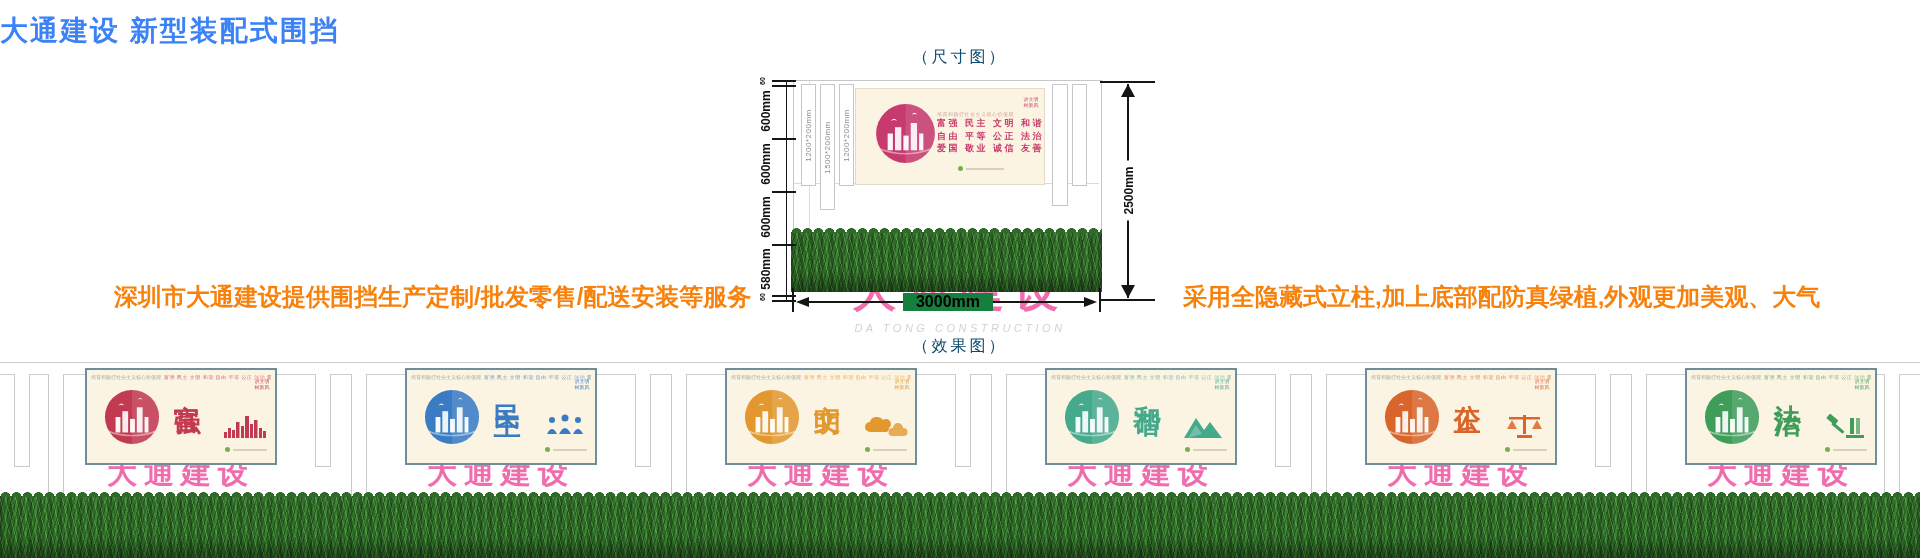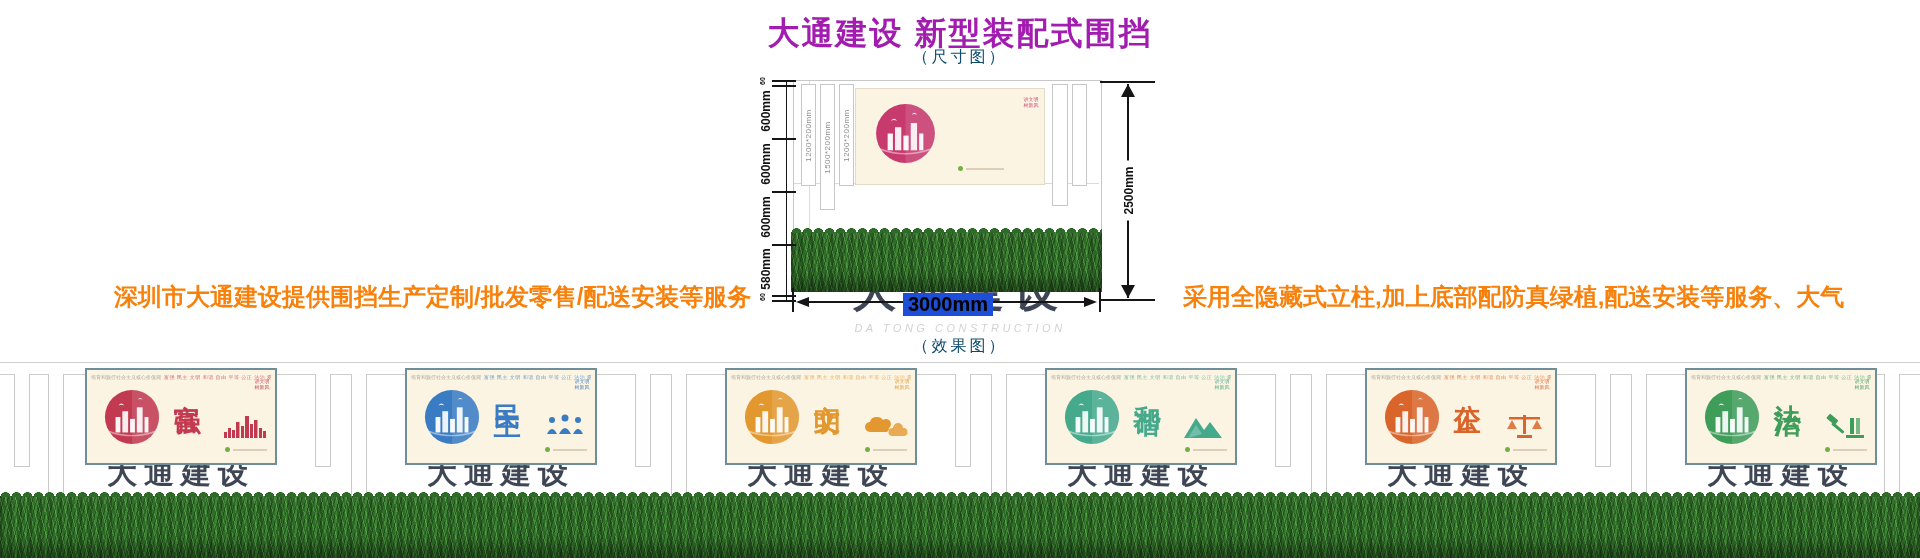--- a/index.html
+++ b/index.html
@@ -1,22 +1,22 @@
 <!DOCTYPE html>
 <html><head>
 <meta charset="utf-8">
 <style>
   html,body{margin:0;padding:0;background:#fff;}
   .stage{position:relative;width:1920px;height:560px;background:#fff;overflow:hidden;
          font-family:"Liberation Sans","DejaVu Sans",sans-serif;}
   .abs{position:absolute;}
 
   
-  .title{top:12px;left:0;width:100%;text-align:center;font-size:32px;font-weight:700;
-         color:#a21caf;letter-spacing:2px;}
+  .title{top:12px;left:0;width:100%;text-align:left;font-size:28px;font-weight:700;
+         color:#3b82f6;letter-spacing:2px;}
   .caption{left:0;width:100%;text-align:center;font-size:16px;color:#0c4a6e;letter-spacing:3px;font-weight:400;}
   .cap-size{top:47px;}
   .cap-effect{top:336px;}
 
   
   .note{top:281px;font-size:24px;font-weight:700;white-space:nowrap;}
   .note-left{left:114px;}
   .note-right{left:1183px;}
 
   
@@ -42,39 +42,39 @@
   .vline-l{left:786px;top:80px;width:1px;height:221px;z-index:4;}
   .tick{left:772px;width:24px;height:2px;z-index:4;}
   .dim-label{position:absolute;display:flex;align-items:center;justify-content:center;
              transform:rotate(-90deg);font-weight:700;color:#111;white-space:nowrap;z-index:4;}
   .vline-r{left:1127px;top:84px;width:2px;height:214px;z-index:4;}
   .tick-r{left:1100px;width:55px;height:2px;z-index:4;}
   .arr{position:absolute;width:0;height:0;z-index:4;}
   .lab-2500{left:1098px;top:183px;width:60px;height:15px;background:#fff;font-size:12px;}
   .bar3000{top:288px;width:2px;height:24px;z-index:4;}
   .hline{left:806px;top:301px;width:284px;height:2px;z-index:4;}
-  .lab-3000{left:903px;top:293px;width:90px;text-align:center;font-size:20px;font-weight:700;background:#1d4ed8;z-index:5;}
+  .lab-3000{left:903px;top:293px;width:90px;text-align:center;font-size:16px;font-weight:700;background:#15803d;z-index:5;}
 
   
   .grass{position:absolute;z-index:3;
     background:
       repeating-linear-gradient(105deg, rgba(10,40,8,.40) 0 1px, rgba(0,0,0,0) 1px 4px),
       repeating-linear-gradient(75deg, rgba(165,220,110,.28) 0 1px, rgba(0,0,0,0) 1px 5px),
       repeating-linear-gradient(90deg, #24551f 0 2px, #2f6d2a 2px 5px, #3a8432 5px 7px, #2a6125 7px 10px),
       linear-gradient(#2f6d2a,#24551f);
     box-shadow:inset 0 -12px 14px rgba(0,0,0,.35), inset 0 5px 6px rgba(255,255,255,.05);}
   .grass::before{content:"";position:absolute;left:0;right:0;top:-5px;height:6px;
     background:radial-gradient(circle at 50% 100%, #2e6b29 58%, rgba(0,0,0,0) 62%);
     background-size:11px 6px;background-repeat:repeat-x;}
   .hedge{left:791px;top:232px;width:311px;height:60px;}
   .grass-main{left:0;top:496px;width:1920px;height:62px;}
 
   
   .wm{position:absolute;text-align:center;z-index:1;}
-  .wm .cn{font-weight:700;color:#0f172a;opacity:.8;}
+  .wm .cn{font-weight:700;color:#ec4899;opacity:.8;}
   .wm .en{color:#d2d2d2;letter-spacing:2.5px;font-style:italic;}
   .wm-d{left:740px;top:262px;width:440px;}
   .wm-d .cn{font-size:44px;letter-spacing:10px;display:block;}
   .wm-d .en{font-size:11px;letter-spacing:3.5px;display:block;margin-top:1px;}
   .wm-e{top:453px;width:240px;}
   .wm-e .cn{font-size:30px;letter-spacing:7px;display:block;}
   .wm-e .en{font-size:8px;display:block;margin-top:1px;}
 
   
   .rail{left:0;width:1920px;height:1px;background:#cfcfcf;z-index:0;}
@@ -115,21 +115,21 @@
   </defs>
 </svg>
 
 <div class="stage">
 
   <div class="abs title">大通建设 新型装配式围挡</div>
   <div class="abs caption cap-size">（尺寸图）</div>
   <div class="abs caption cap-effect">（效果图）</div>
 
   <div class="abs note note-left" style="color: rgb(248, 129, 12);">深圳市大通建设提供围挡生产定制/批发零售/配送安装等服务</div>
-  <div class="abs note note-right" style="color: rgb(248, 129, 12);">采用全隐藏式立柱,加上底部配防真绿植,配送安装等服务、大气</div>
+  <div class="abs note note-right" style="color: rgb(248, 129, 12);">采用全隐藏式立柱,加上底部配防真绿植,外观更加美观、大气</div>
 
   <div class="abs wm wm-d">
     <span class="cn">大通建设</span>
     <span class="en">DA TONG CONSTRUCTION</span>
   </div>
 
   <div class="abs fence"></div>
   <div class="abs seam"></div>
   <div class="abs seam2"></div>
 
@@ -142,20 +142,26 @@
   <div class="dpost" style="left:839px;top:84px;width:13px;height:100px;">
     <span>1200*200mm</span>
     </div>
   <div class="dpost" style="left:1052px;top:84px;width:14px;height:120px;"></div>
   <div class="dpost" style="left:1072px;top:84px;width:13px;height:100px;"></div>
 
   <div class="abs board" style="--c: #c73a6e;">
     <svg class="b-circle" viewBox="0 0 60 60">
       <use href="#papercut"></use>
       </svg>
+    <div class="b-text">
+      <div class="b-head">培育和践行社会主义核心价值观</div>
+      <div class="b-line">富强 民主 文明 和谐</div>
+      <div class="b-line">自由 平等 公正 法治</div>
+      <div class="b-line">爱国 敬业 诚信 友善</div>
+    </div>
     <div class="b-badge">讲文明 树新风</div>
     <div class="b-foot">
       <span class="dot"></span>
       <span class="ln"></span>
     </div>
   </div>
 
   <div class="grass hedge"></div>
 
   <div class="abs blk vline-l"></div>

